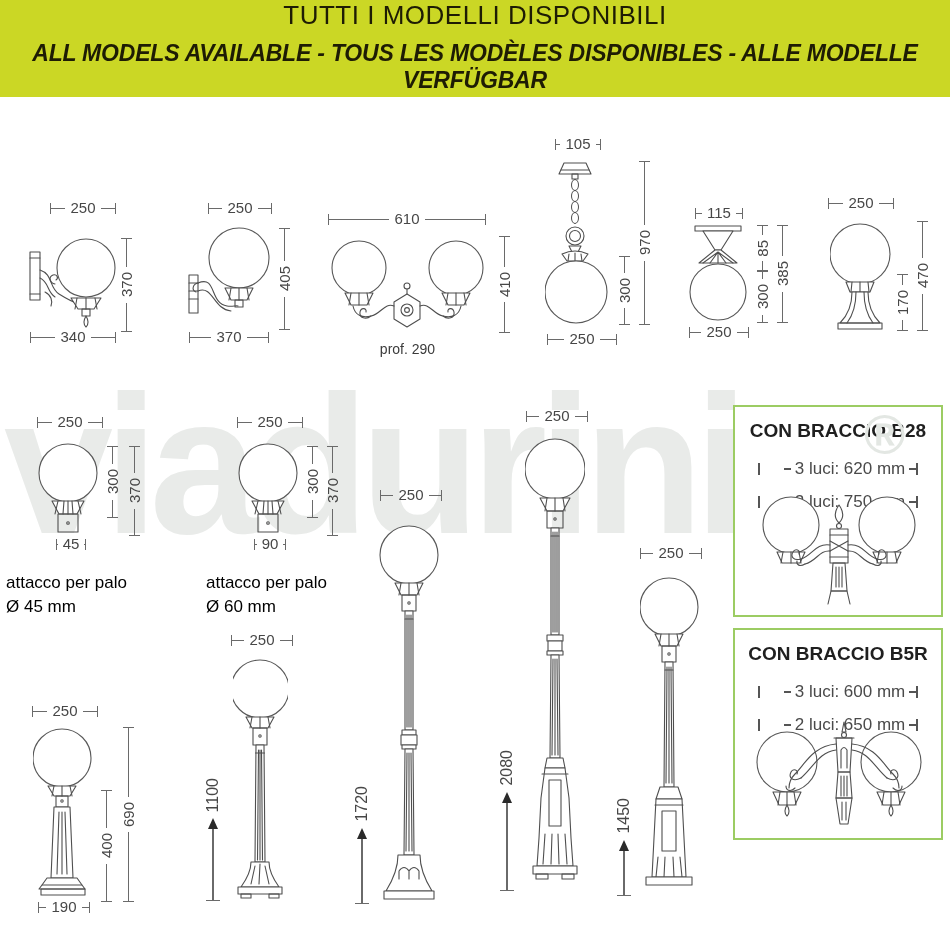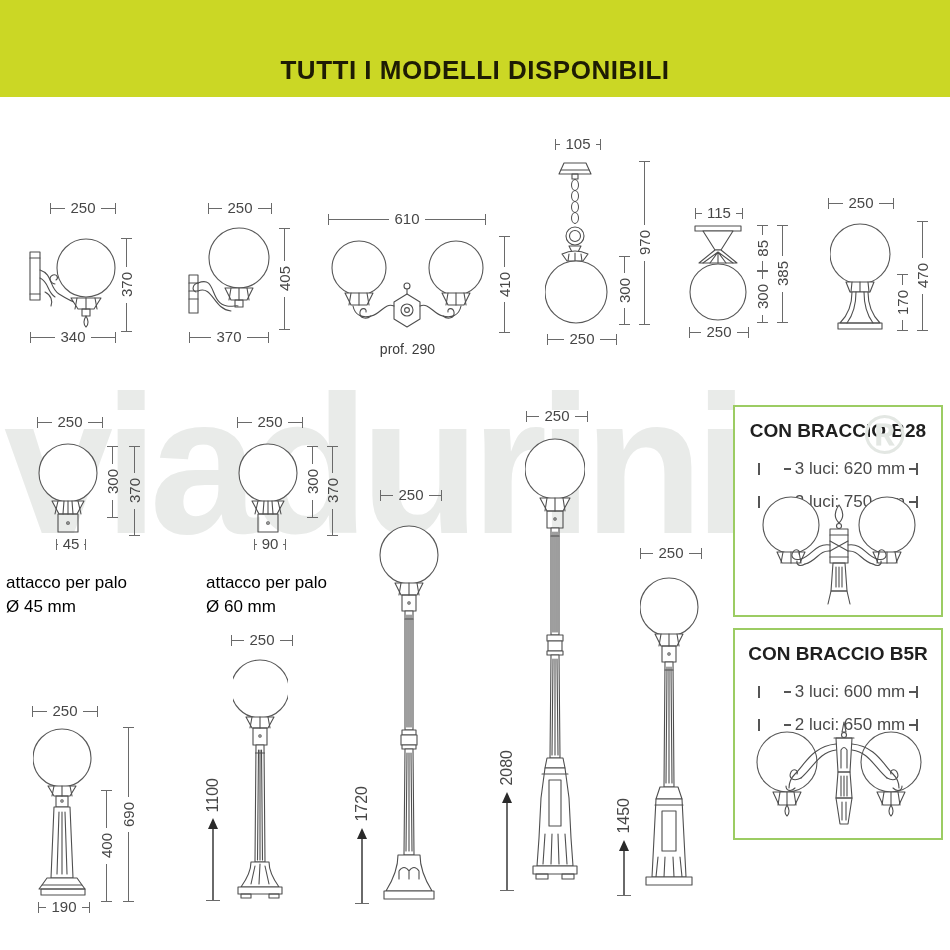--- a/index.html
+++ b/index.html
@@ -1,21 +1,21 @@
 <!DOCTYPE html>
 <html><head>
 <meta charset="utf-8">
 <style>
   html,body{margin:0;padding:0;background:#ffffff;}
   .page{position:relative;width:950px;height:950px;background:#ffffff;overflow:hidden;
         font-family:"Liberation Sans", sans-serif;}
   
   .hdr{position:absolute;left:0;top:0;width:950px;height:97px;background:#cbd725;
        color:#1e1c04;text-align:center;z-index:4;}
-  .hdr .l1{font-size:26px;font-weight:bold;letter-spacing:.5px;padding-top:15px;margin-top:40px;}
+  .hdr .l1{font-size:26px;font-weight:normal;letter-spacing:.5px;}
   .hdr .l2{font-size:23px;font-weight:bold;font-style:italic;padding-top:9px;letter-spacing:-.2px;}
   
   .wm{position:absolute;left:4px;top:368px;width:944px;font-size:196px;font-weight:bold;
       letter-spacing:-9px;line-height:1;color:#e9ebe9;z-index:0;white-space:nowrap;}
   .wmr{position:absolute;left:864px;top:402px;font-size:56px;font-weight:bold;
        color:#e3e7e3;z-index:2;}
   
   .hdim{position:absolute;height:11px;border-left:1.6px solid #6a6a6a;border-right:1.6px solid #6a6a6a;
         display:flex;align-items:center;color:#474747;font-size:15px;z-index:3;}
   .hdim::before,.hdim::after{content:"";flex:1;height:1.4px;background:#6a6a6a;}
@@ -48,20 +48,21 @@
   .opt::before,.opt::after{content:"";width:7px;height:1.5px;background:#555;}
   .opt .lbl{padding:0 4px;font-size:17px;color:#4a4a4a;line-height:1;margin-top:-2px;white-space:nowrap;}
 </style>
 </head>
 <body>
 
 <div class="page">
 
   <div class="hdr">
     <div class="l1">TUTTI I MODELLI DISPONIBILI</div>
+    <div class="l2">ALL MODELS AVAILABLE - TOUS LES MODÈLES DISPONIBLES - ALLE MODELLE VERFÜGBAR</div>
   </div>
 
   <div class="wm">viadurini</div>
   <div class="wmr">®</div>
 
   <svg class="d" style="left:25px;top:232px" width="105" height="100" viewBox="0 0 105 100">
     <rect x="5" y="20" width="10" height="48"></rect>
     <path d="M5,26 h10 M5,62 h10"></path>
     <path d="M15,38 C28,42 24,56 34,62 C42,67 48,70 52,71"></path>
     <path d="M15,46 C24,50 22,60 30,65"></path>

